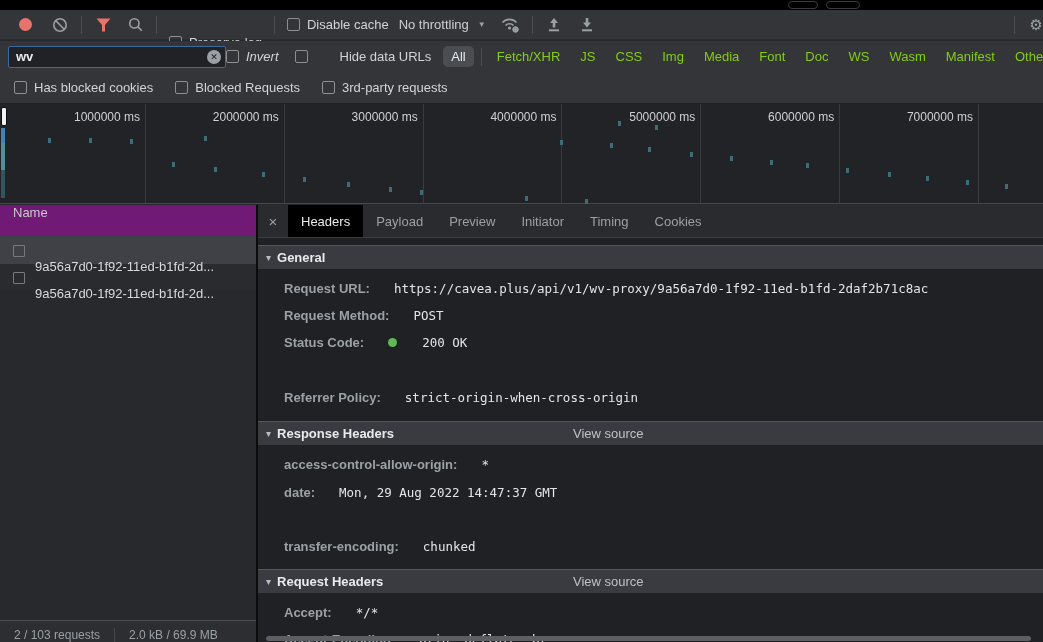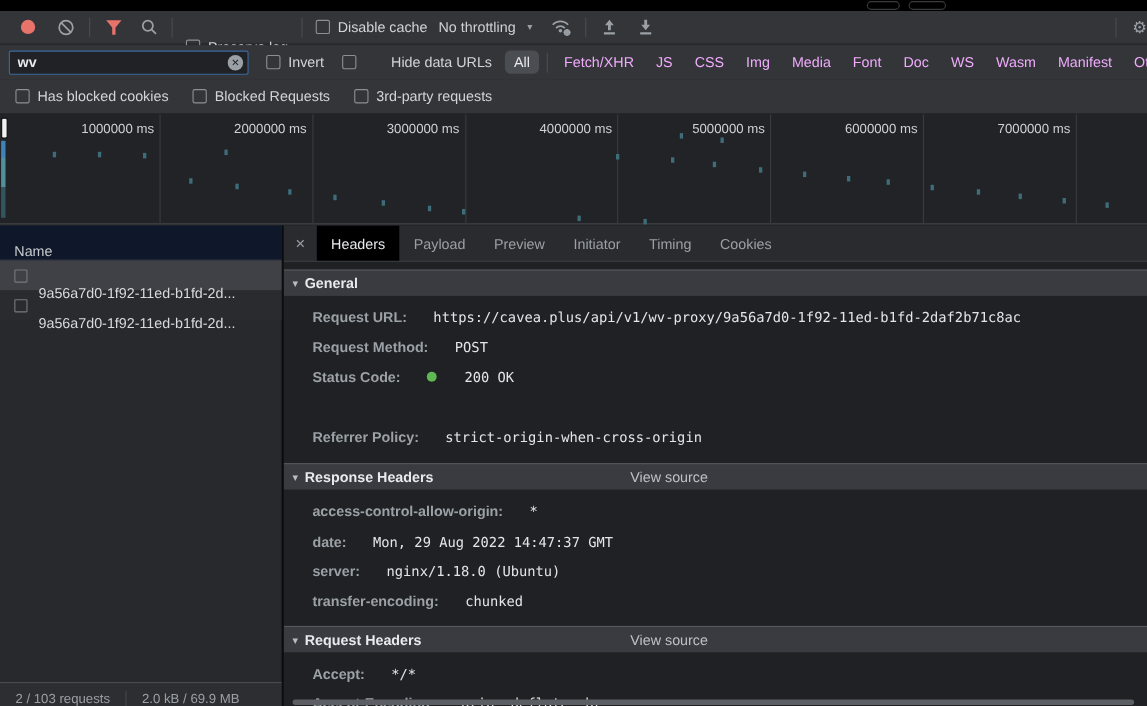--- a/index.html
+++ b/index.html
@@ -41,40 +41,40 @@
   }
   .filter-input {
     width:100%; height:100%; background:transparent; border:none; outline:none;
     color:#e8eaed; font-family:"Liberation Sans", sans-serif; font-size:13px; padding:0 24px 0 7px; font-weight:bold;
   }
   .clear-btn {
     position:absolute; right:4px; top:3px; width:14px; height:14px; border-radius:50%;
     background:#9aa0a6; color:#202124; font-size:9px; line-height:14px; text-align:center; cursor:pointer;
   }
   .pills { display:flex; align-items:center; margin-left:12px; gap:4px; }
-  .pill { padding:3px 8px; border-radius:5px; color:#f0abfc; white-space:nowrap; cursor:pointer; }
+  .pill { padding:3px 8px; border-radius:5px; color:#84cc16; white-space:nowrap; cursor:pointer; }
   .pill.selected { background:#4a4d52; color:#e8eaed; }
   .pill-divider { width:1px; height:18px; background:#4a4c50; margin:0 3px; }
 
   
   .overview { position:absolute; left:0; top:104px; width:1043px; height:100px; background:#212327; border-bottom:1px solid #46474b; }
   .gridline { position:absolute; top:0; bottom:0; width:1px; background:#3a3b40; }
   .tick-label { position:absolute; top:6px; width:120px; text-align:right; font-size:12px; color:#cfd1d5; white-space:nowrap; }
   .ov-dot { position:absolute; width:3px; height:5px; background:#3e6d79; }
   .ov-handle { position:absolute; left:1px; top:3px; width:6px; height:19px; background:#f1f1f1; border:1px solid #0d0d0d; border-radius:2px; cursor:ew-resize; }
   .ov-activity { position:absolute; left:1px; top:24px; width:4px; height:70px;
     background:linear-gradient(#3f83b8 0 22%, #52909b 22% 60%, #33555e 60% 100%); }
 
   
   .main { position:absolute; left:0; top:205px; width:1043px; height:437px; display:flex; }
   .left-panel { position:relative; width:258px; height:100%; background:#28292d; border-right:2px solid #0c0c0d; flex:none; }
   .right-panel { position:relative; flex:1; background:#1f2124; overflow:hidden; }
 
   
-  .name-header { height:32px; background:#0f172a; border-bottom:1px solid #3e3f44; display:flex; align-items:flex-end; padding-left:13px; color:#c7cace; }
+  .name-header { height:32px; background:#701a75; border-bottom:1px solid #3e3f44; display:flex; align-items:flex-start; padding-left:13px; color:#c7cace; }
   .req-row { height:27px; display:flex; align-items:center; padding-left:13px; gap:10px; cursor:pointer; }
   .req-row.selected { background:#3f4147; }
   .req-row.even { background:#2a2b2f; }
   .file-icon { width:12px; height:12px; border:1px solid #76797d; border-radius:1px; flex:none; }
   .req-name { color:#d8dadd; white-space:nowrap; overflow:hidden;margin-top:32px; }
 
   .summary-bar {
     position:absolute; left:0; bottom:-10px; width:100%; height:32px;
     background:#2d2e32; border-top:1px solid #4a4b50; display:flex; align-items:flex-start;
     color:#9aa0a6; font-size:12px; padding-top:7px;
@@ -179,21 +179,21 @@
   <span class="icon-btn gear-glyph" style="margin-right:-6px;">
     <span>⚙</span>
   </span>
 </div>
 
 <div class="toolbar row-filter">
   <span class="filter-input-wrap">
     <input class="filter-input" type="text" value="wv" style="">
     <span class="clear-btn">✕</span>
   </span>
-  <label class="cb-group" style="margin-left:16px;">
+  <label class="cb-group" style="font-style:italic;">
     <span class="checkbox"></span>
     <span class="cb-label">Invert</span>
   </label>
   <label class="cb-group" style="margin-left:16px;gap:32px;">
     <span class="checkbox"></span>
     <span class="cb-label">Hide data URLs</span>
   </label>
   <div class="pills">
     <span class="pill selected">All</span>
     <span class="pill-divider"></span>
@@ -335,24 +335,20 @@
       <span class="view-source">View source</span>
     </div>
     <div class="field-row" style="top:246px;">
       <span class="field-label">access-control-allow-origin:</span>
       <span class="field-value mono">*</span>
     </div>
     <div class="field-row" style="top:274px;">
       <span class="field-label">date:</span>
       <span class="field-value mono">Mon, 29 Aug 2022 14:47:37 GMT</span>
     </div>
-    <div class="field-row" style="top:301px;">
-      <span class="field-label">server:</span>
-      <span class="field-value mono">nginx/1.18.0 (Ubuntu)</span>
-    </div>
     <div class="field-row" style="top:328px;">
       <span class="field-label">transfer-encoding:</span>
       <span class="field-value mono">chunked</span>
     </div>
 
     <div class="section-strip" style="top:364px;">
       <span class="disclosure">▾</span>
       <span class="section-title">Request Headers</span>
       <span class="view-source">View source</span>
     </div>

